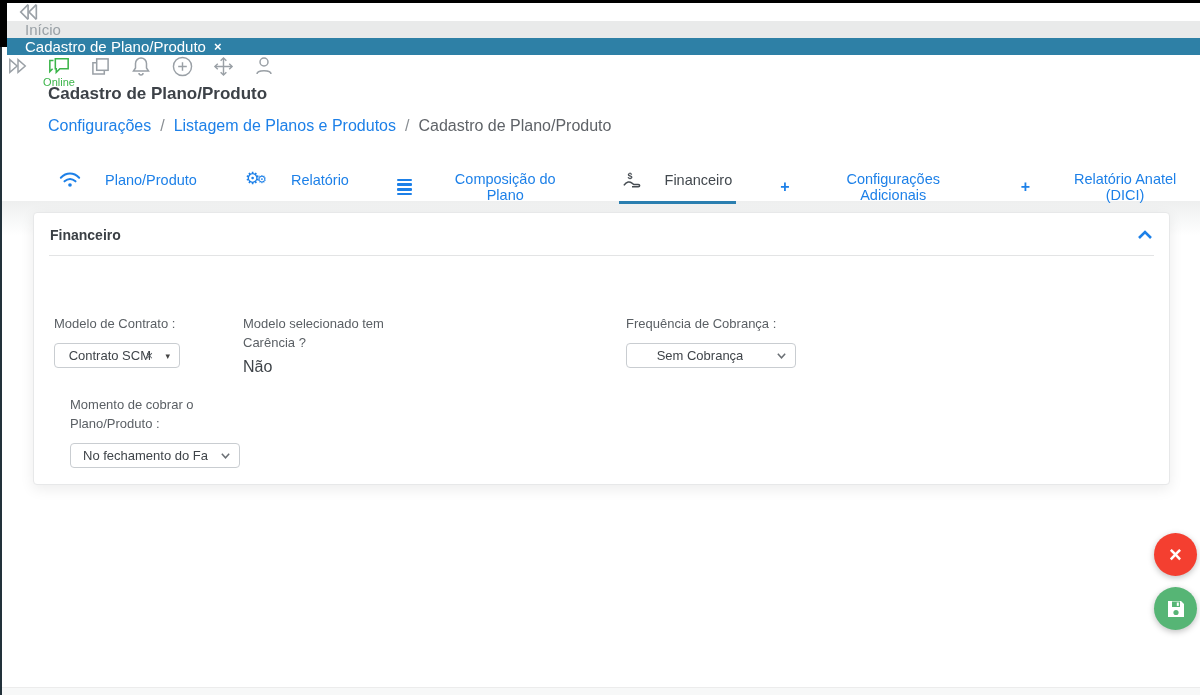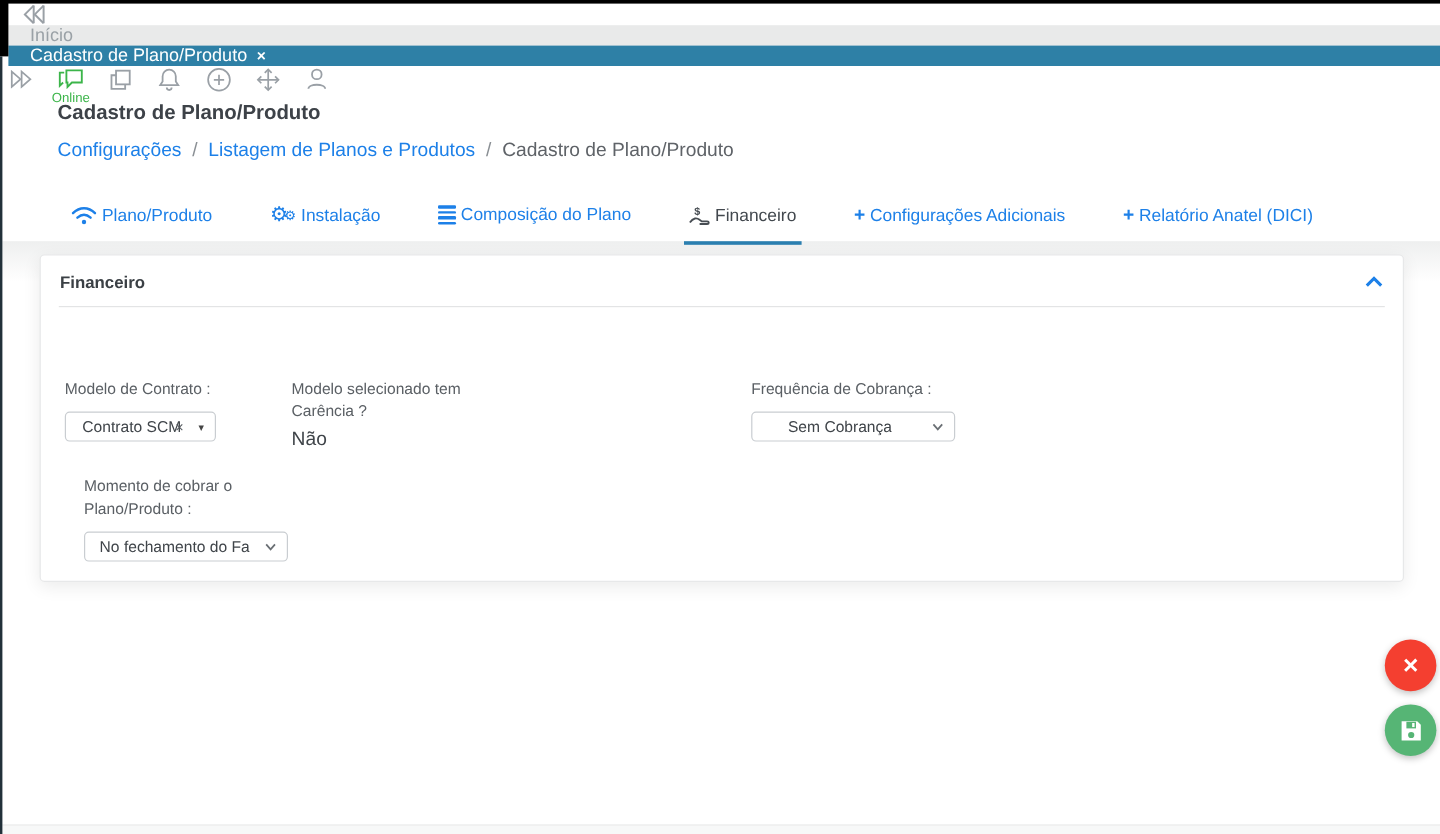--- a/index.html
+++ b/index.html
@@ -28,21 +28,21 @@
 
   
   .page-head { position:absolute; left:7px; top:39px; right:0; background:#fff; }
   .page-title { margin:45px 0 0 41px; font-size:17px; font-weight:bold; color:#3d4248; }
   .breadcrumb { margin:13px 0 0 41px; font-size:16px; color:#5f6368; display:flex; gap:9px; align-items:center; }
   .breadcrumb .bc-link { color:#1d80e8; cursor:pointer; }
   .breadcrumb .bc-sep { color:#8a8f94; }
 
   
   .nav-tabs { position:absolute; left:55px; top:165px; display:flex; gap:40px; align-items:flex-start; z-index:5; }
-  .ntab { display:flex; align-items:center; gap:4px; font-size:14.5px; color:#1d80e8; padding:6px 4px 12px 4px; cursor:pointer;text-align:center; }
+  .ntab { display:flex; align-items:center; gap:24px; font-size:14.5px; color:#1d80e8; padding:6px 4px 12px 4px; cursor:pointer;text-align:center; }
   .ntab.active { color:#42484e; border-bottom:3px solid #2b7fb0; }
   .ntab .plus-glyph { font-weight:bold; font-size:16px; }
   .bars-icon { display:inline-flex; flex-direction:column; gap:2px; }
   .bars-icon i { display:block; width:15px; height:2.6px; background:#1d80e8; border-radius:1px; }
   .gears-icon { position:relative; width:22px; height:18px; color:#1d80e8; }
   .gears-icon .g1 { position:absolute; left:0; top:-3px; font-size:17px; }
   .gears-icon .g2 { position:absolute; left:12px; top:2px; font-size:11px; }
 
   
   .section-band { position:absolute; left:2px; top:201px; right:0; height:34px; background:linear-gradient(#eeefef, rgba(255,255,255,0)); }
@@ -174,21 +174,21 @@
         <path d="M6 11 C10 7.5 14 7.5 18 11" fill="none" stroke="#1d80e8" stroke-width="2.2" stroke-linecap="round"></path>
         <circle cx="12" cy="15" r="2" fill="#1d80e8"></circle>
       </svg>
       <span>Plano/Produto</span>
     </div>
     <div class="ntab">
       <span class="gears-icon">
           <span class="g1">⚙</span>
           <span class="g2">⚙</span>
         </span>
-      <span>Instalação</span>
+      <span>Relatório</span>
     </div>
     <div class="ntab">
       <span class="bars-icon">
           <i></i>
           <i></i>
           <i></i>
           <i></i>
         </span>
       <span>Composição do Plano</span>
     </div>

